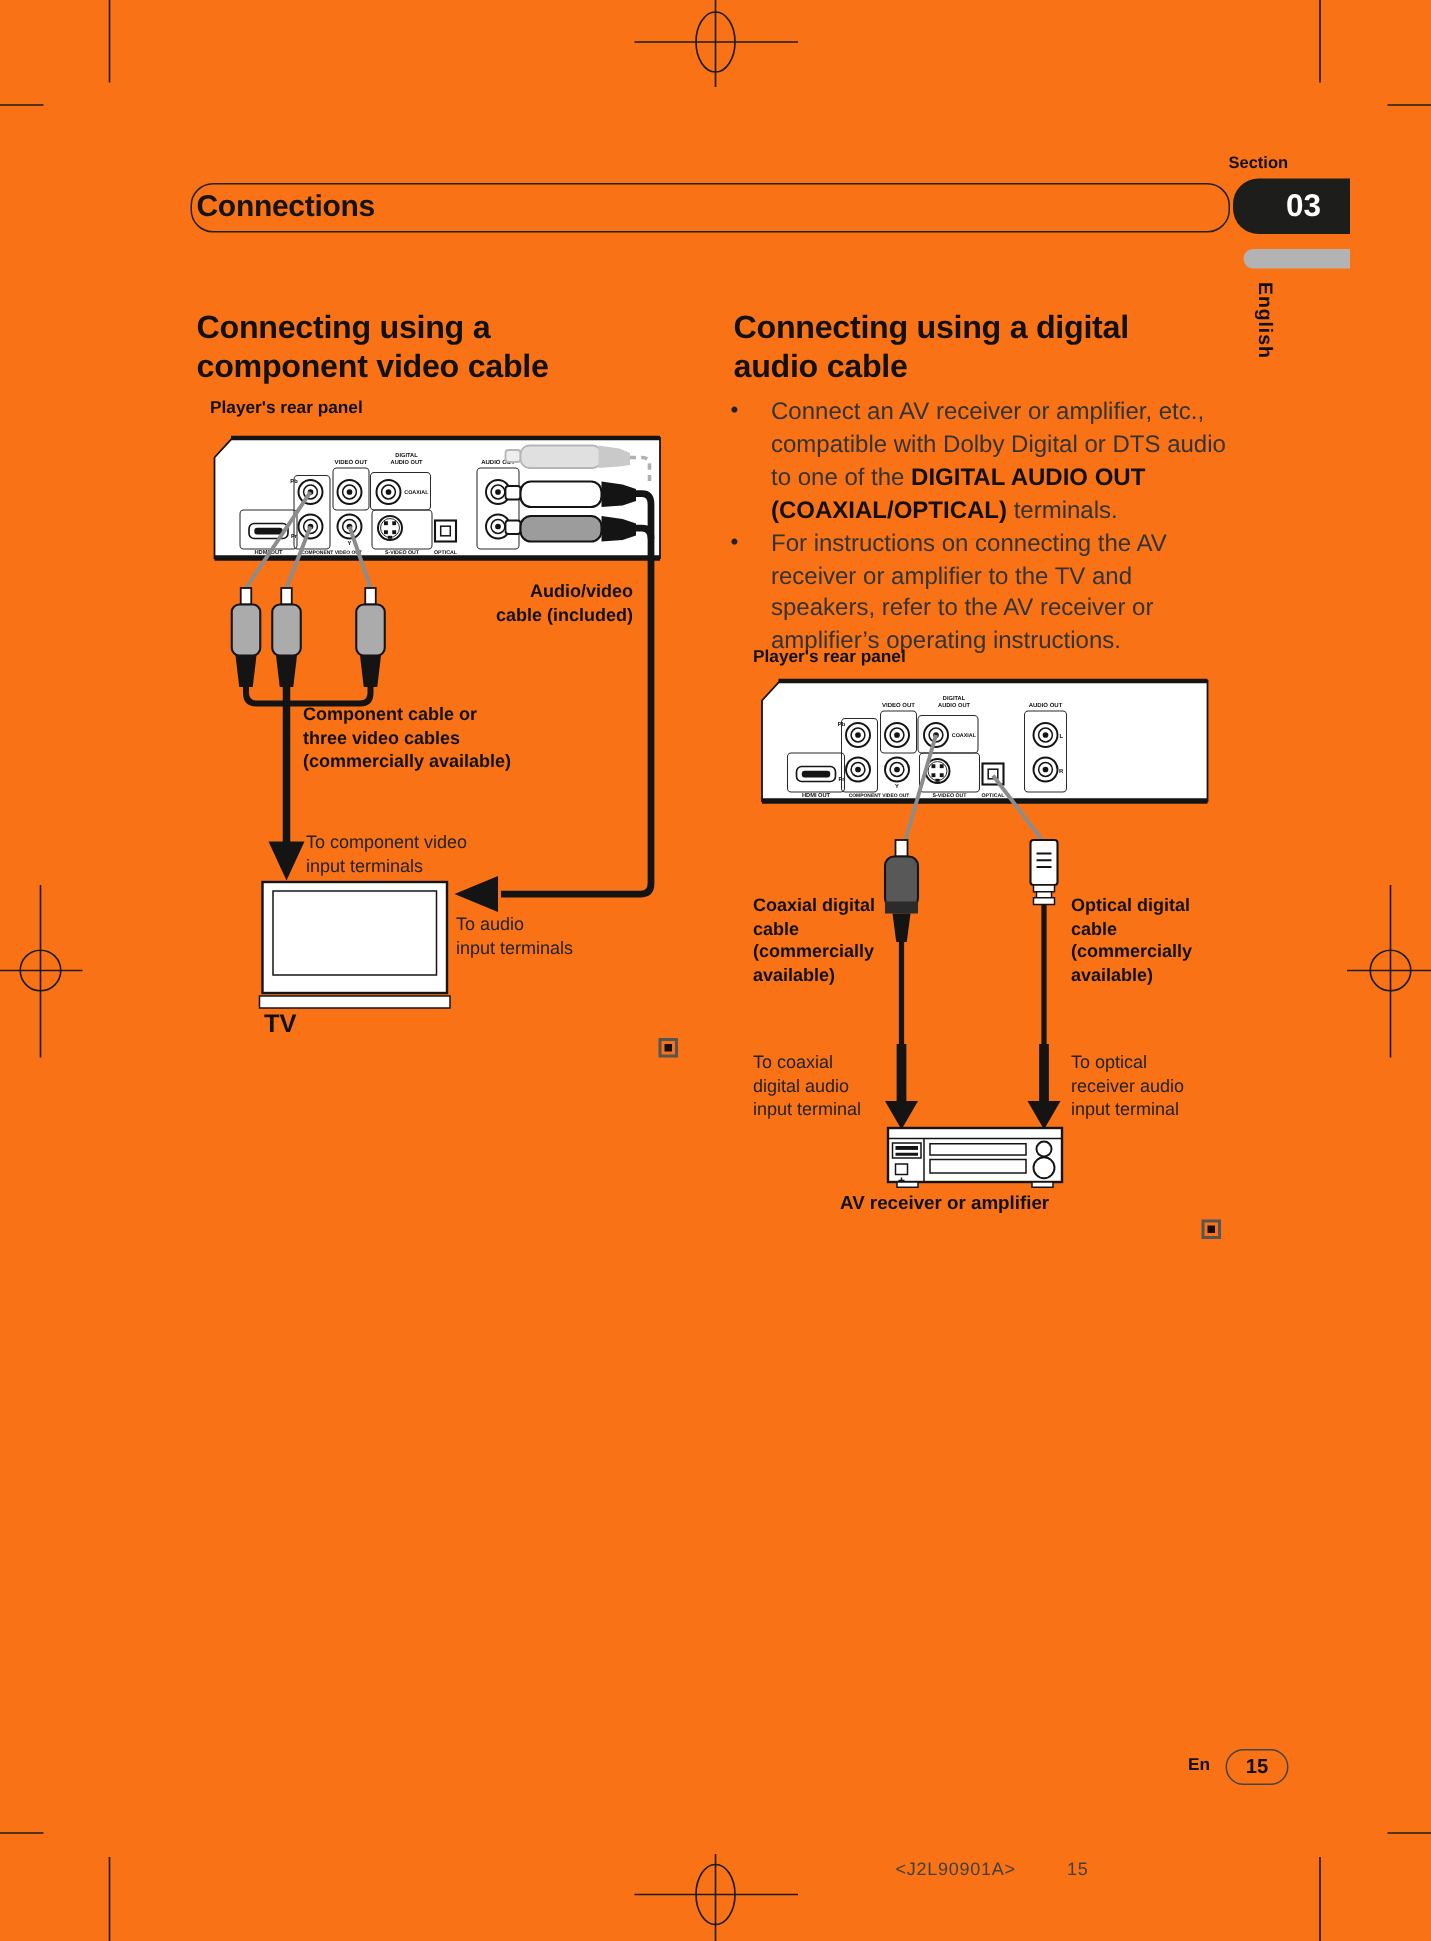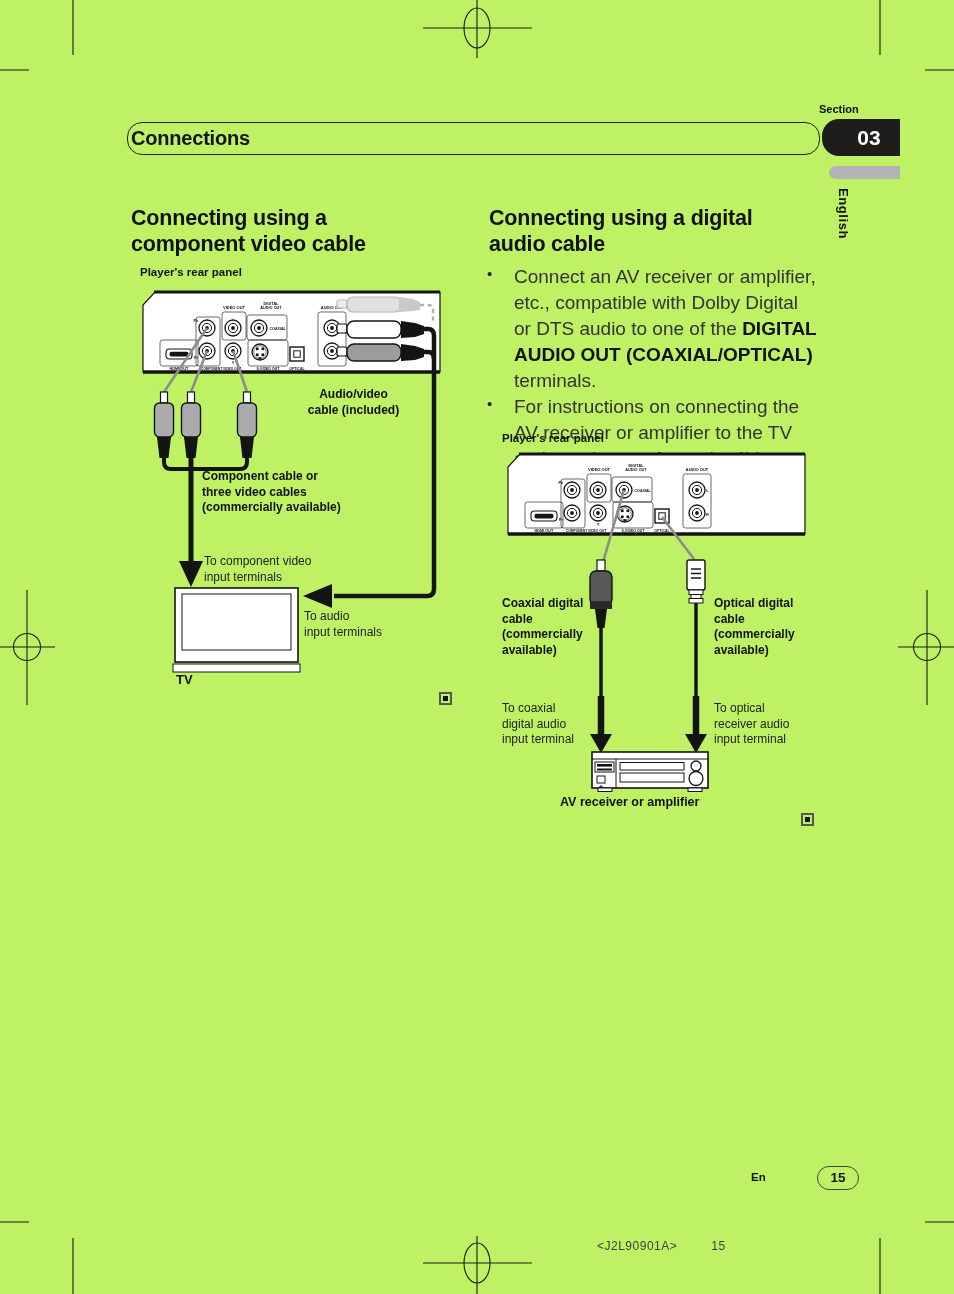--- a/index.html
+++ b/index.html
@@ -1,35 +1,35 @@
 <!DOCTYPE html>
 <html><head>
 <meta charset="utf-8">
 <style>
   html,body{margin:0;padding:0;background:#fff;}
-  .page{position:relative;width:954px;height:1294px;background:#bef264;overflow:hidden;
+  .page{position:relative;width:954px;height:1294px;background:#f97316;overflow:hidden;
         font-family:"Liberation Sans",sans-serif;color:#141414;}
   .abs{position:absolute;}
   svg{display:block;}
   svg text{font-family:"Liberation Sans",sans-serif;font-weight:bold;fill:#111;}
   .section-label{font-size:11px;font-weight:bold;color:#111;}
   .title-box{border:1.4px solid #222;border-radius:15px;height:31px;}
   .title-box span{display:block;padding-left:3px;font-size:20px;font-weight:bold;line-height:30px;letter-spacing:-0.2px;}
   .badge{background:#1d1d1b;border-radius:17px 0 0 17px;height:37px;width:78px;}
   .badge span{display:block;color:#fff;font-size:21px;font-weight:bold;line-height:37px;padding-left:16px;}
   .gray-bar{background:#b3b3b3;border-radius:7px 0 0 7px;width:71px;height:13px;}
   .vert-tab{writing-mode:vertical-rl;font-size:13px;font-weight:bold;letter-spacing:0.6px;color:#111;}
   h2.col-head{margin:4px;font-size:21.5px;font-weight:bold;line-height:1.22;letter-spacing:-0.2px;color:#111;}
   .caption{font-size:11.5px;font-weight:bold;color:#111;}
   .dlabel{font-size:12px;font-weight:bold;line-height:1.3;white-space:pre-line;color:#111;}
   .dnote{font-size:12px;line-height:1.3;white-space:pre-line;color:#222;}
   ul.bullets{list-style:none;margin:0;padding:0;width:332px;}
   ul.bullets li{display:flex;margin:0;}
   ul.bullets .bullet{flex:none;width:27px;font-size:15px;line-height:1.37;color:#222;}
-  ul.bullets .btxt{font-size:19px;line-height:1.37;color:#333;}
+  ul.bullets .btxt{font-size:16px;line-height:1.37;color:#333;}
   ul.bullets .btxt b{color:#111;}
   .endmark{width:9px;height:9px;border:2px solid #555;display:flex;align-items:center;justify-content:center;}
   .endmark i{display:block;width:5px;height:5px;background:#111;}
   .pill{width:40px;height:22px;border:1.3px solid #444;border-radius:12px;text-align:center;
         font-size:13.5px;font-weight:bold;line-height:22px;color:#111;}
   .en-label{font-size:11.5px;font-weight:bold;color:#111;}
   .printline{font-size:12px;color:#404040;letter-spacing:0.5px;}
   .printline .pp{margin-left:34px;}
 </style>
 </head>
@@ -178,30 +178,30 @@
     </g>
     <polygon points="179,561 203,561 191,587" fill="#141414"></polygon>
 
     <g fill="#fff" stroke="#141414">
       <rect x="175" y="588" width="123" height="74" stroke-width="1.6"></rect>
       <rect x="182" y="594" width="109" height="56" stroke-width="1"></rect>
       <rect x="173" y="664" width="127" height="8" stroke-width="1"></rect>
     </g>
   </svg>
 
-  <div class="abs dlabel" style="left:285px;top:387px;width:137px;text-align:center;">Audio/video
+  <div class="abs dlabel" style="left:285px;top:387px;width:137px;text-align:right;">Audio/video
 cable (included)</div>
   <div class="abs dlabel" style="left:202px;top:469px;">Component cable or
 three video cables
 (commercially available)</div>
   <div class="abs dnote" style="left:204px;top:554px;">To component video
 input terminals</div>
   <div class="abs dnote" style="left:304px;top:609px;">To audio
 input terminals</div>
-  <div class="abs dlabel" style="left:176px;top:672px;font-size:13px;">TV</div>
+  <div class="abs dlabel" style="left:176px;top:672px;font-size:17px;">TV</div>
   <div class="abs endmark" style="left:439px;top:692px;">
       <i></i>
     </div>
 
   <h2 class="abs col-head" style="left:485px;top:201px;width:312px;">Connecting using a digital audio cable</h2>
 
   <ul class="abs bullets" style="left:487px;top:264px;">
     <li>
       <span class="bullet">•</span>
       <span class="btxt"><span>Connect an AV receiver or amplifier, etc., compatible with Dolby Digital or DTS audio to one of the </span><b>DIGITAL AUDIO OUT (COAXIAL/OPTICAL)</b><span> terminals.</span></span>
@@ -334,19 +334,19 @@
 digital audio
 input terminal</div>
   <div class="abs dnote" style="left:714px;top:701px;">To optical
 receiver audio
 input terminal</div>
   <div class="abs dlabel" style="left:560px;top:794px;width:180px;text-align:left;font-size:12.5px;">AV receiver or amplifier</div>
   <div class="abs endmark" style="left:801px;top:813px;">
       <i></i>
     </div>
 
-  <div class="abs en-label" style="left:751px;top:1171px;">En</div>
+  <div class="abs en-label" style="left:792px;top:1171px;">En</div>
   <div class="abs pill" style="left:817px;top:1166px;">15</div>
   <div class="abs printline" style="left:597px;top:1239px;">
     <span>&lt;J2L90901A&gt;</span><span class="pp">15</span>
   </div>
 
 </div>
 
 </body></html>

